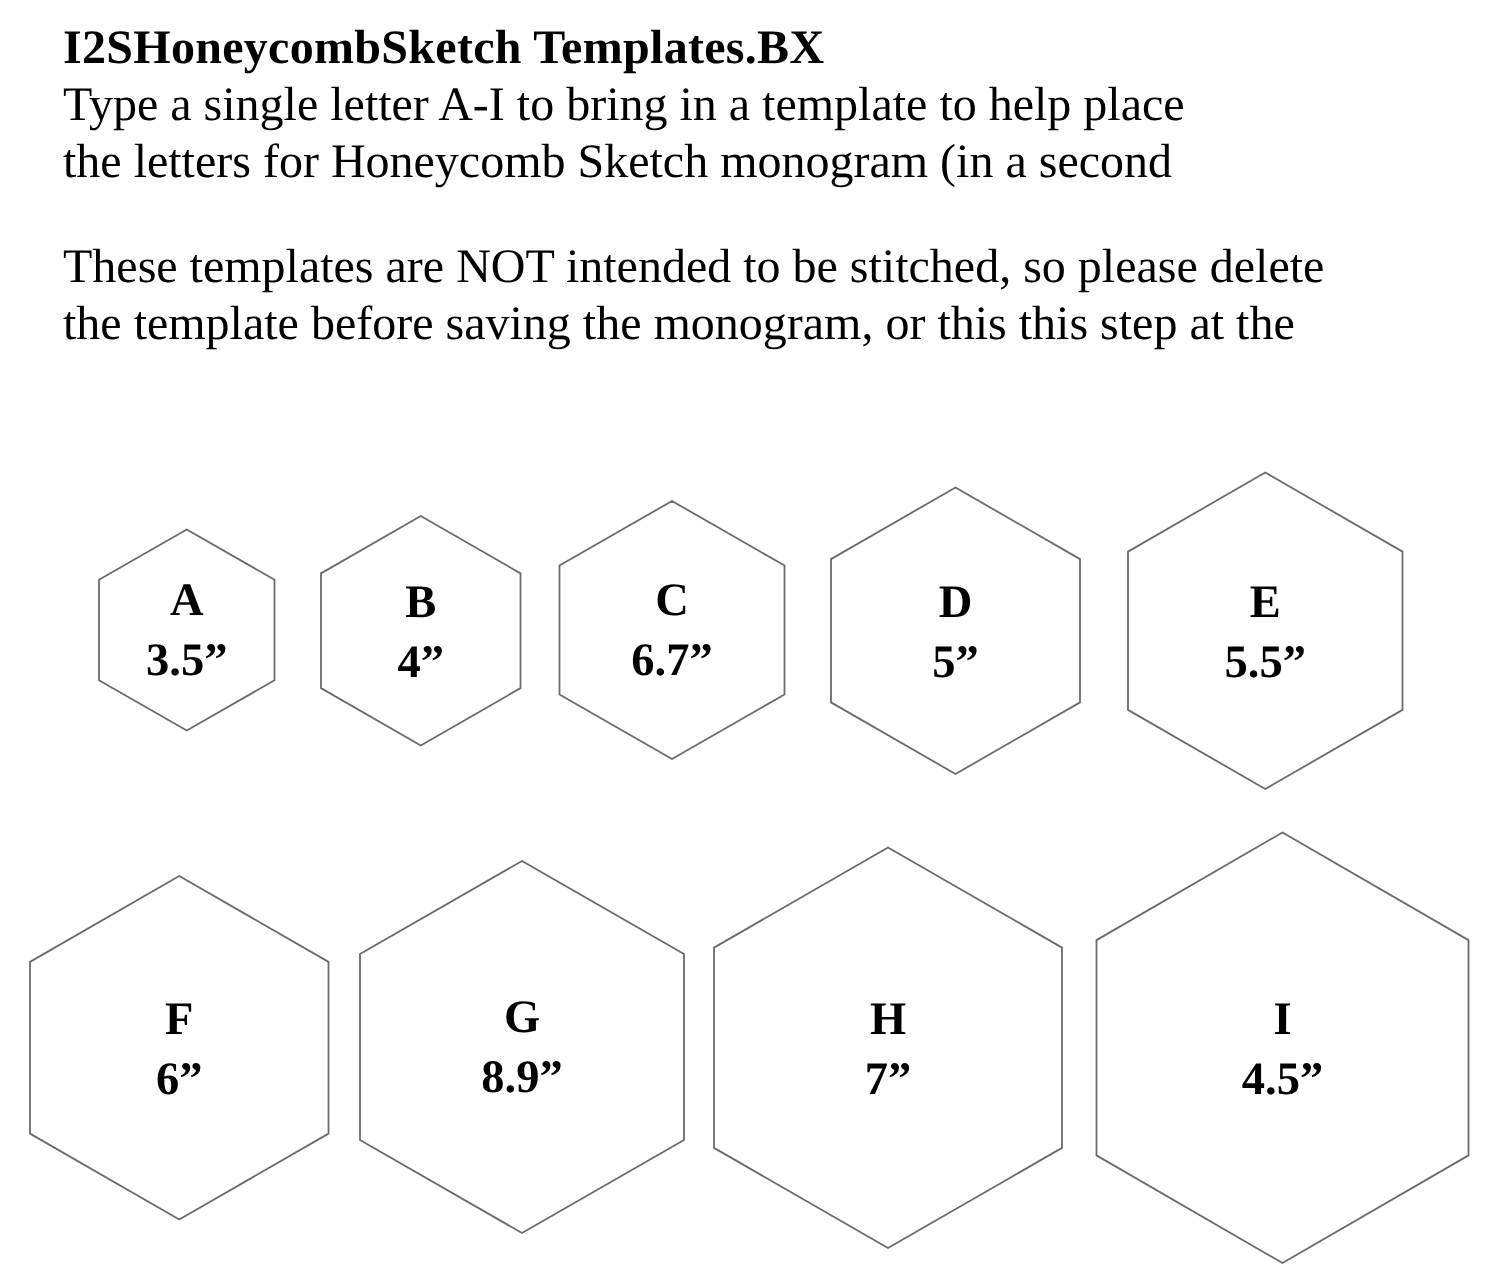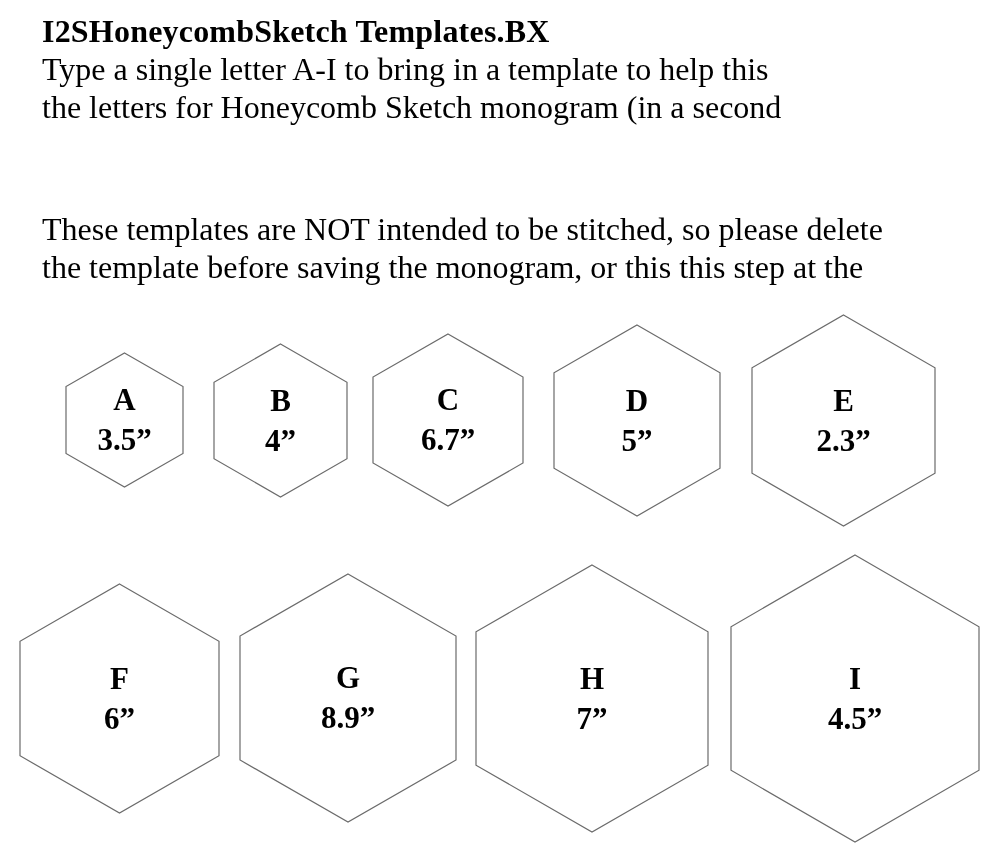--- a/index.html
+++ b/index.html
@@ -32,21 +32,21 @@
     font-size:32px;
     font-weight:bold;
     line-height:38px;
     letter-spacing:0.2px;
   }
   .para{
     font-size:32px;
     line-height:38px;
   }
   .para .line{display:block;white-space:nowrap;}
-  .para.note{margin-top:84px;}
+  .para.note{margin-top:32px;}
   
   .hex{
     position:absolute;
   }
   .hex svg{
     position:absolute;
     left:0;top:0;
     width:100%;height:100%;
     display:block;
     overflow:visible;
@@ -83,21 +83,21 @@
   .hex-i{left:731px; top:555px; width:248px; height:287px;}
 </style>
 </head>
 <body>
 
 <div class="doc">
 
   <div class="text-block">
     <h1 class="page-title">I2SHoneycombSketch Templates.BX</h1>
     <p class="para">
-      <span class="line">Type a single letter A-I to bring in a template to help this</span>
+      <span class="line">Type a single letter A-I to bring in a template to help place</span>
       <span class="line">the letters for Honeycomb Sketch monogram (in a second</span>
     </p>
     <p class="para note">
       <span class="line">These templates are NOT intended to be stitched, so please delete</span>
       <span class="line">the template before saving the monogram, or this this step at the</span>
     </p>
   </div>
 
   <div class="hex hex-a">
     <svg viewBox="0 0 100 100" preserveAspectRatio="none">
@@ -138,21 +138,21 @@
       <div>5”</div>
     </div>
   </div>
 
   <div class="hex hex-e">
     <svg viewBox="0 0 100 100" preserveAspectRatio="none">
         <polygon points="50,0 100,25 100,75 50,100 0,75 0,25"></polygon>
       </svg>
     <div class="hex-label">
       <div>E</div>
-      <div>2.3”</div>
+      <div>5.5”</div>
     </div>
   </div>
 
   <div class="hex hex-f">
     <svg viewBox="0 0 100 100" preserveAspectRatio="none">
         <polygon points="50,0 100,25 100,75 50,100 0,75 0,25"></polygon>
       </svg>
     <div class="hex-label">
       <div>F</div>
       <div>6”</div>

